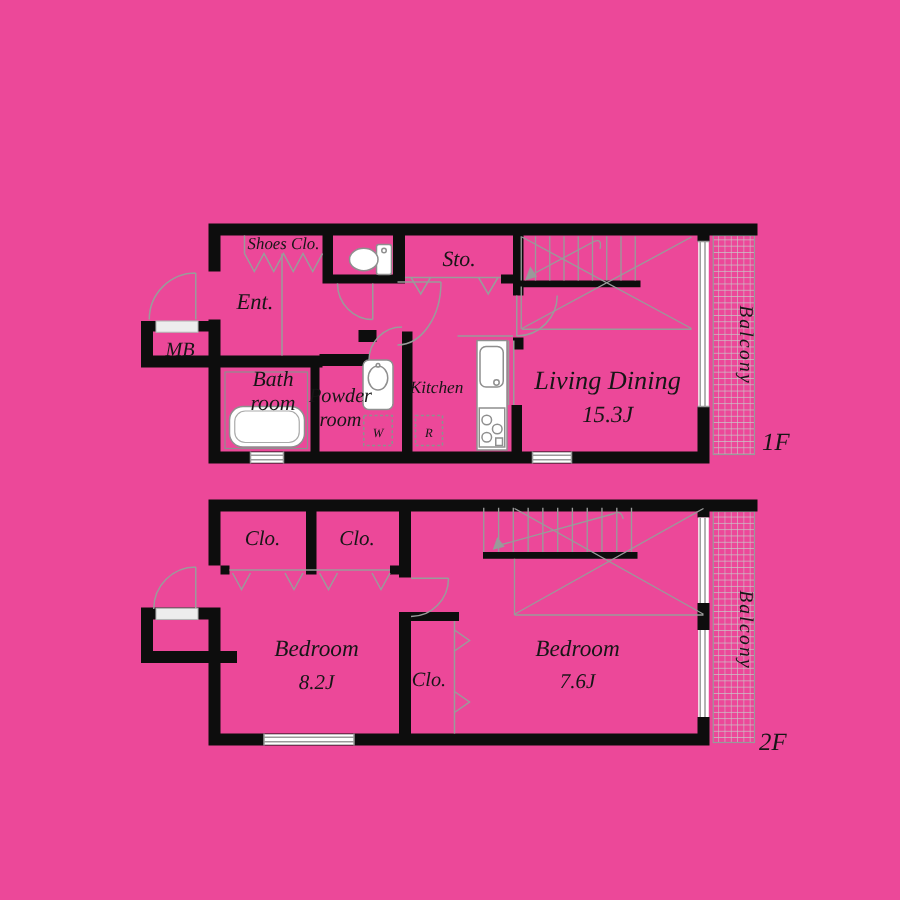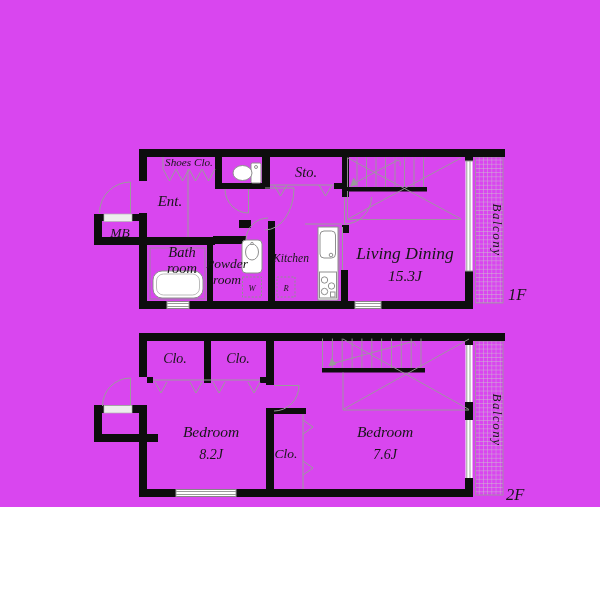--- a/index.html
+++ b/index.html
@@ -1,16 +1,16 @@
 <!DOCTYPE html>
 <html><head>
 <meta charset="utf-8">
 <style>
   html,body{margin:0;padding:0;background:#ffffff;}
-  .stage{position:relative;width:600px;height:507px;background:#d946ef;overflow:hidden;}
+  .stage{position:relative;width:600px;height:600px;background:#ec4899;overflow:hidden;}
   svg{display:block;}
   svg text{font-family:"Liberation Serif","DejaVu Serif",serif;font-style:italic;fill:#161616;}
   .vtext{letter-spacing:1.5px;}
 </style>
 </head>
 <body>
 
 <div class="stage">
 <svg width="600" height="600" viewBox="0 0 600 600">
   <defs>

